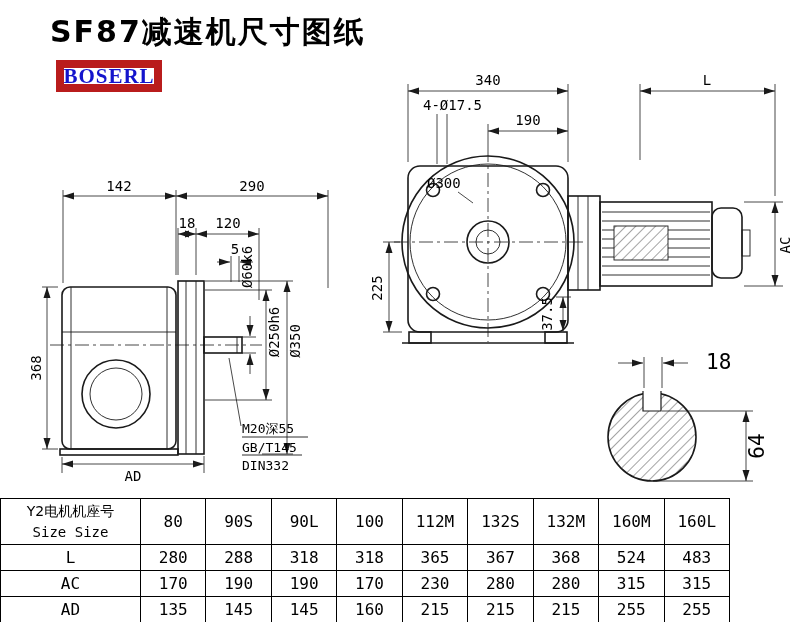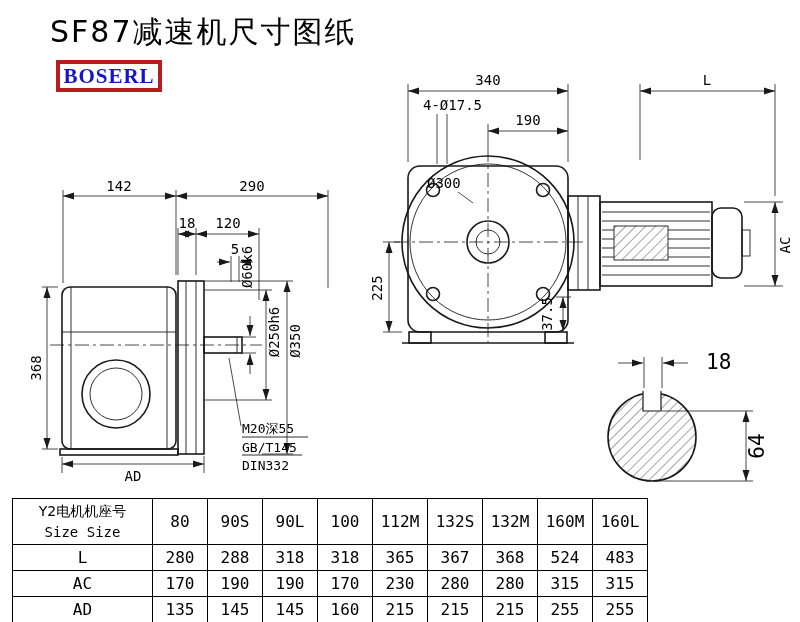--- a/index.html
+++ b/index.html
@@ -1,38 +1,38 @@
 <!DOCTYPE html>
 <html><head>
 <meta charset="utf-8">
 <style>
   * { margin:0; padding:0; box-sizing:border-box; }
   html,body { width:800px; height:622px; }
   body { position:relative; background:#fff; overflow:hidden;
          font-family:"Liberation Sans", sans-serif; color:#000; }
 
-  .title { position:absolute; left:50px; top:12px; font-size:30px; font-weight:normal;
+  .title { position:absolute; left:50px; top:12px; font-size:30px; font-weight:bold;
            letter-spacing:2px; font-family:"DejaVu Sans", sans-serif; }
 
   .logo { position:absolute; left:56px; top:60px; width:106px; height:32px;
-          border:4px solid #b91c1c; display:flex; align-items:center; justify-content:center;
+          border:8px solid #b91c1c; display:flex; align-items:center; justify-content:center;
           background:#fff; }
   .logo span { font-family:"Liberation Serif", serif; font-weight:bold; font-size:21px;
                color:#1414cc; letter-spacing:1px; }
 
   svg.drawing { position:absolute; left:0; top:0; }
   .body-line { fill:none; stroke:#1a1a1a; stroke-width:1.6; }
   .thin      { fill:none; stroke:#1a1a1a; stroke-width:0.9; }
   .dim       { fill:none; stroke:#1a1a1a; stroke-width:0.8; }
   .center    { fill:none; stroke:#1a1a1a; stroke-width:0.8; stroke-dasharray:14 4 3 4; }
   .dimtext    { font-family:"DejaVu Sans Mono", monospace; font-size:14px; fill:#000; }
   .dimtext-sm { font-family:"DejaVu Sans Mono", monospace; font-size:13px; fill:#000; }
   .dimtext-lg { font-family:"DejaVu Sans Mono", monospace; font-size:21px; fill:#000; }
 
-  table.spec { position:absolute; left:12px; top:498px; width:636px; height:124px;
+  table.spec { position:absolute; left:0; top:498px; width:730px; height:124px;
                border-collapse:collapse; table-layout:fixed;
                font-family:"DejaVu Sans Mono", monospace; }
   .spec th, .spec td { border:1px solid #000; text-align:center; vertical-align:middle;
                        font-weight:normal; font-size:16px; background:#fff; }
   .spec .col-first { width:140px; }
   .spec tr.hdr th { height:46px; }
   .spec tr.datarow td { height:26px; }
   .first-cell div { font-size:14px; line-height:1.45; }
   .first-cell .cn { font-family:"DejaVu Sans", sans-serif; }
 </style>

